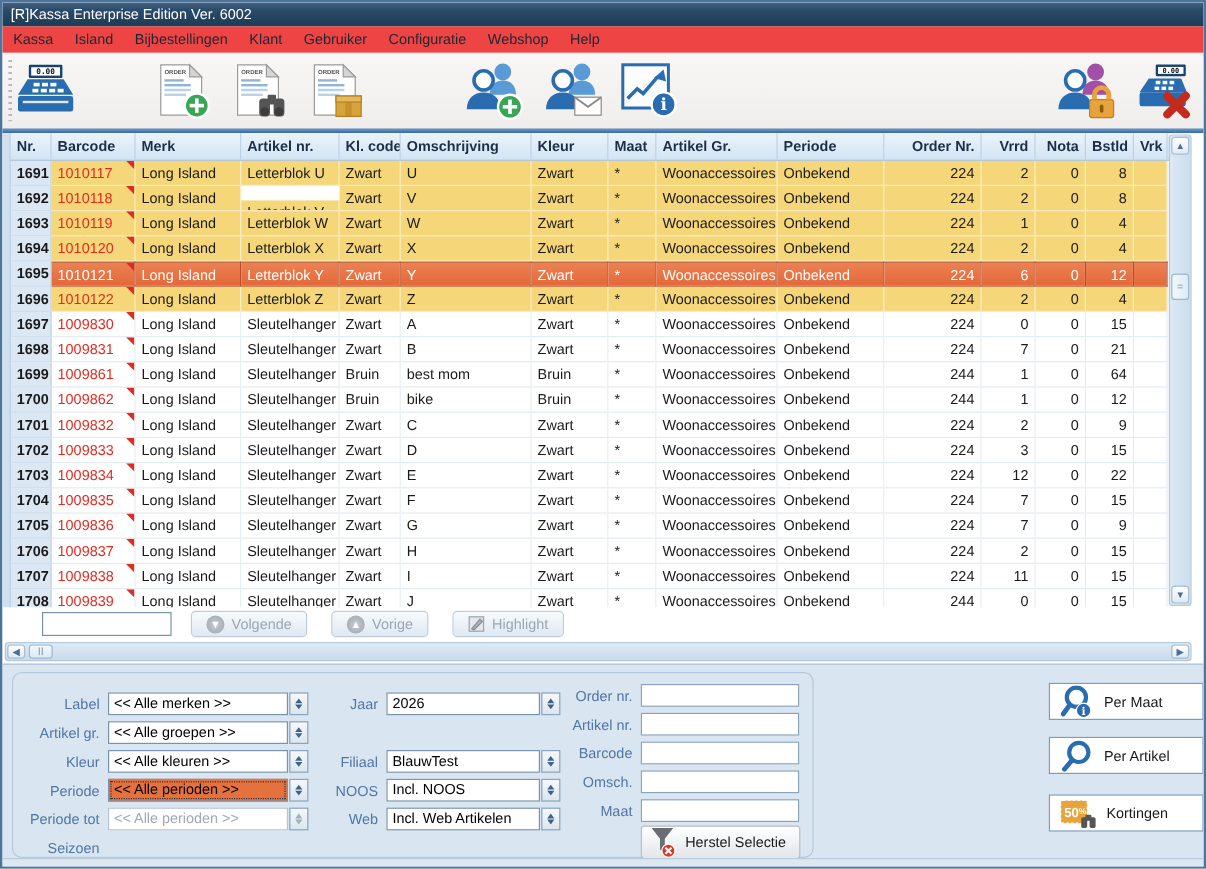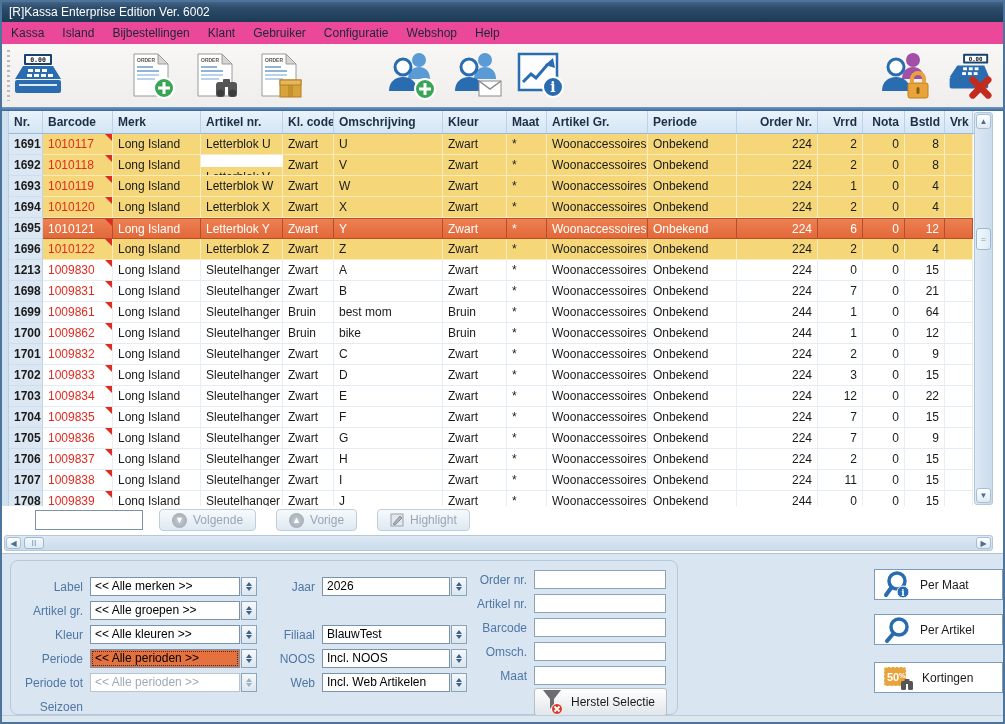--- a/index.html
+++ b/index.html
@@ -7,21 +7,21 @@
   .window { position:relative; width:1005px; height:724px; background:#e8eef4;
             border:2px solid #4c759e; overflow:hidden; }
 
   
   .titlebar { position:absolute; left:0; top:0; right:0; height:20px;
     background:linear-gradient(#446284 0%, #2c4c6b 30%, #1b3a55 100%);
     color:#fff; font-size:12px; line-height:20px; padding-left:7px; }
 
   
   .menubar { position:absolute; left:0; top:20px; right:0; height:22px;
-    background:#ec4899; display:flex; align-items:center; }
+    background:#ef4444; display:flex; align-items:center; }
   .menuitem { font-size:12px; color:#1c2736; padding:0 9px; height:22px; line-height:22px; cursor:default; }
 
   
   .toolbar { position:absolute; left:0; top:42px; right:0; height:63px;
     background:linear-gradient(#f8f7f5, #efeeec); }
   .grip { position:absolute; left:5px; top:6px; bottom:6px; width:3px;
     background-image:repeating-linear-gradient(#b9b9b9 0 2px, transparent 2px 5px); }
   .tbtn { position:absolute; top:8px; width:52px; height:48px; display:flex;
     align-items:center; justify-content:center; }
 
@@ -382,21 +382,21 @@
             <div class="td c-maat" style="width: 40px;">*</div>
             <div class="td c-artikelgr" style="width: 101px;">Woonaccessoires</div>
             <div class="td c-periode" style="width: 89px;">Onbekend</div>
             <div class="td c-ordernr r" style="width: 81px;">224</div>
             <div class="td c-vrrd r" style="width: 45px;">2</div>
             <div class="td c-nota r" style="width: 42px;">0</div>
             <div class="td c-bstld r" style="width: 40px;">4</div>
             <div class="td c-vrk" style="width: 28px;"></div>
           </div>
           <div class="tr">
-            <div class="td c-nr" style="width: 34px;">1213</div>
+            <div class="td c-nr" style="width: 34px;">1697</div>
             <div class="td c-barcode" style="width: 70px;">1009830<span class="marker"></span></div>
             <div class="td c-merk" style="width: 88px;">Long Island</div>
             <div class="td c-artikelnr" style="width: 82px;">Sleutelhanger A</div>
             <div class="td c-klcode" style="width: 51px;">Zwart</div>
             <div class="td c-omschrijving" style="width: 109px;">A</div>
             <div class="td c-kleur" style="width: 64px;">Zwart</div>
             <div class="td c-maat" style="width: 40px;">*</div>
             <div class="td c-artikelgr" style="width: 101px;">Woonaccessoires</div>
             <div class="td c-periode" style="width: 89px;">Onbekend</div>
             <div class="td c-ordernr r" style="width: 81px;">224</div>

